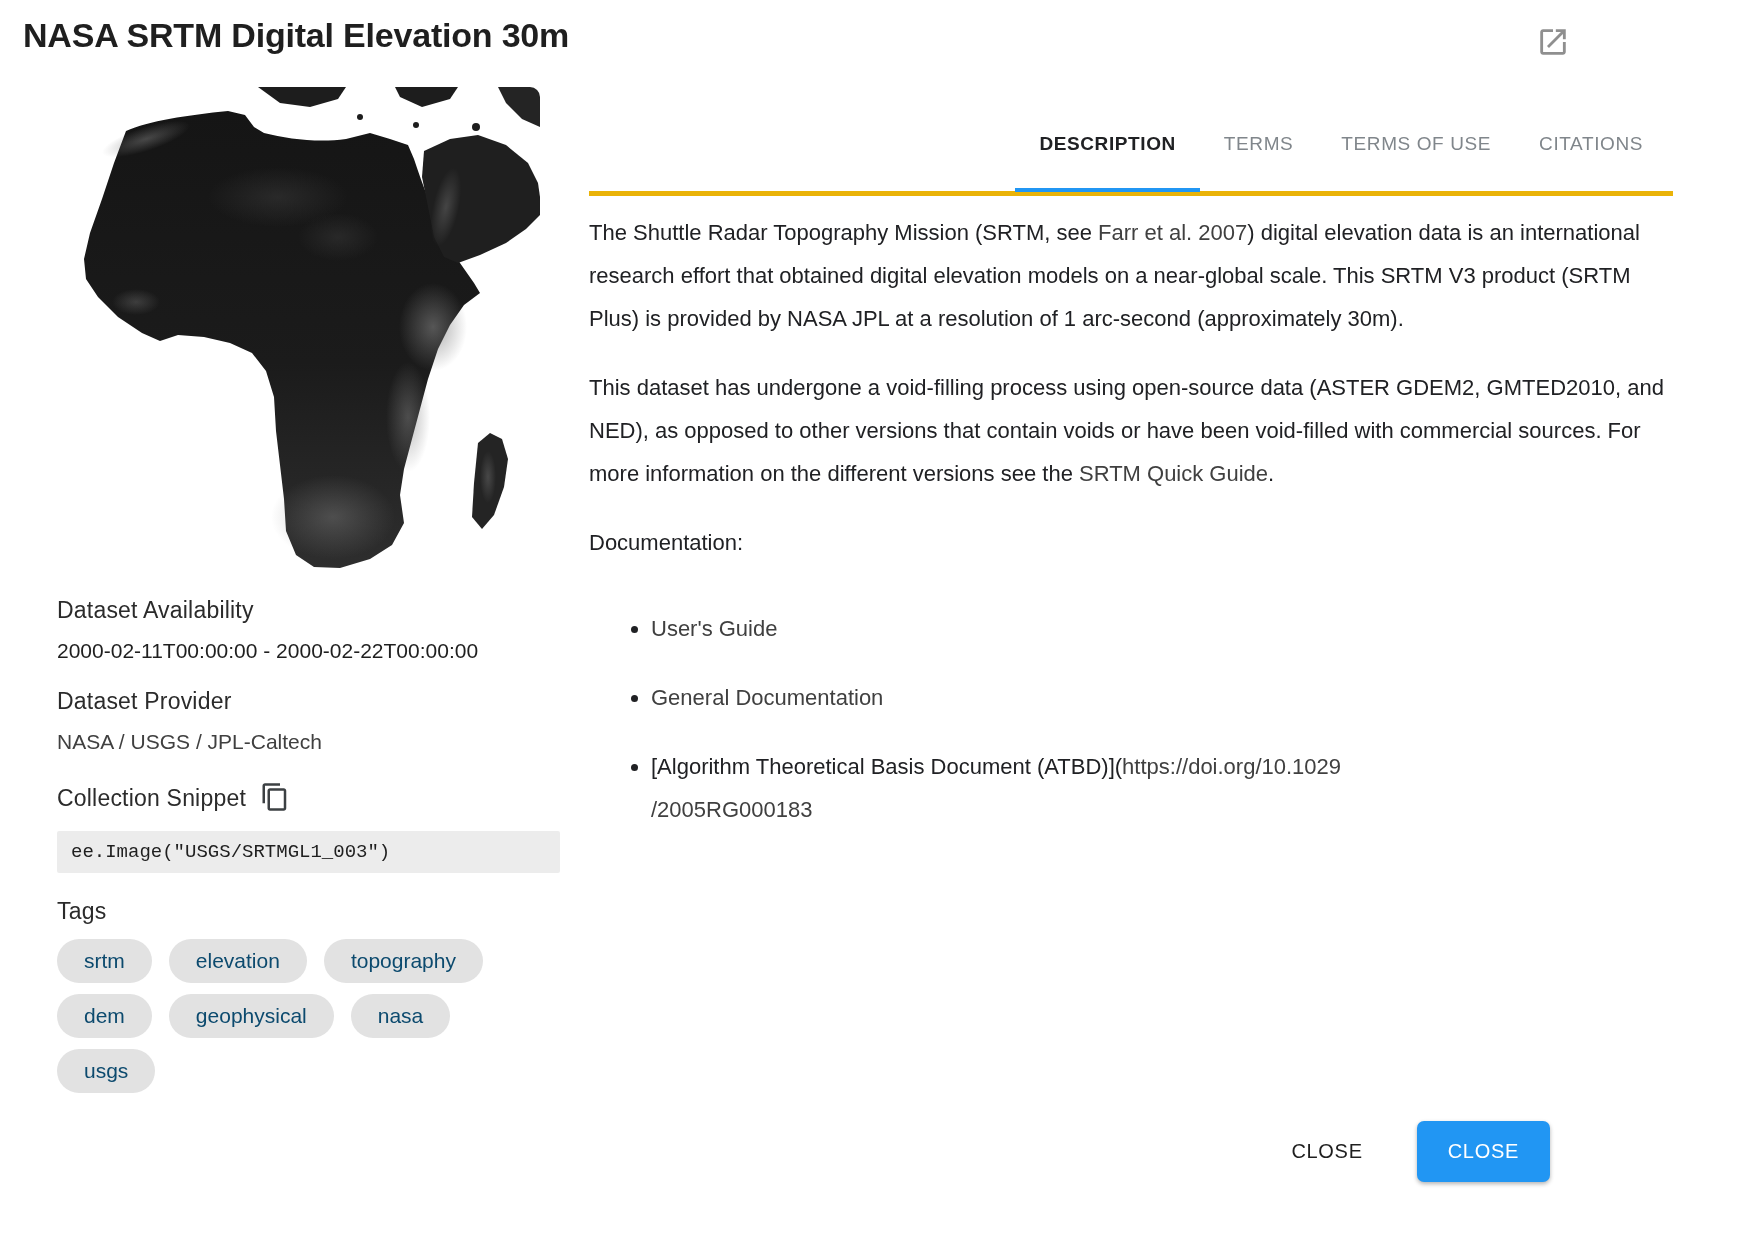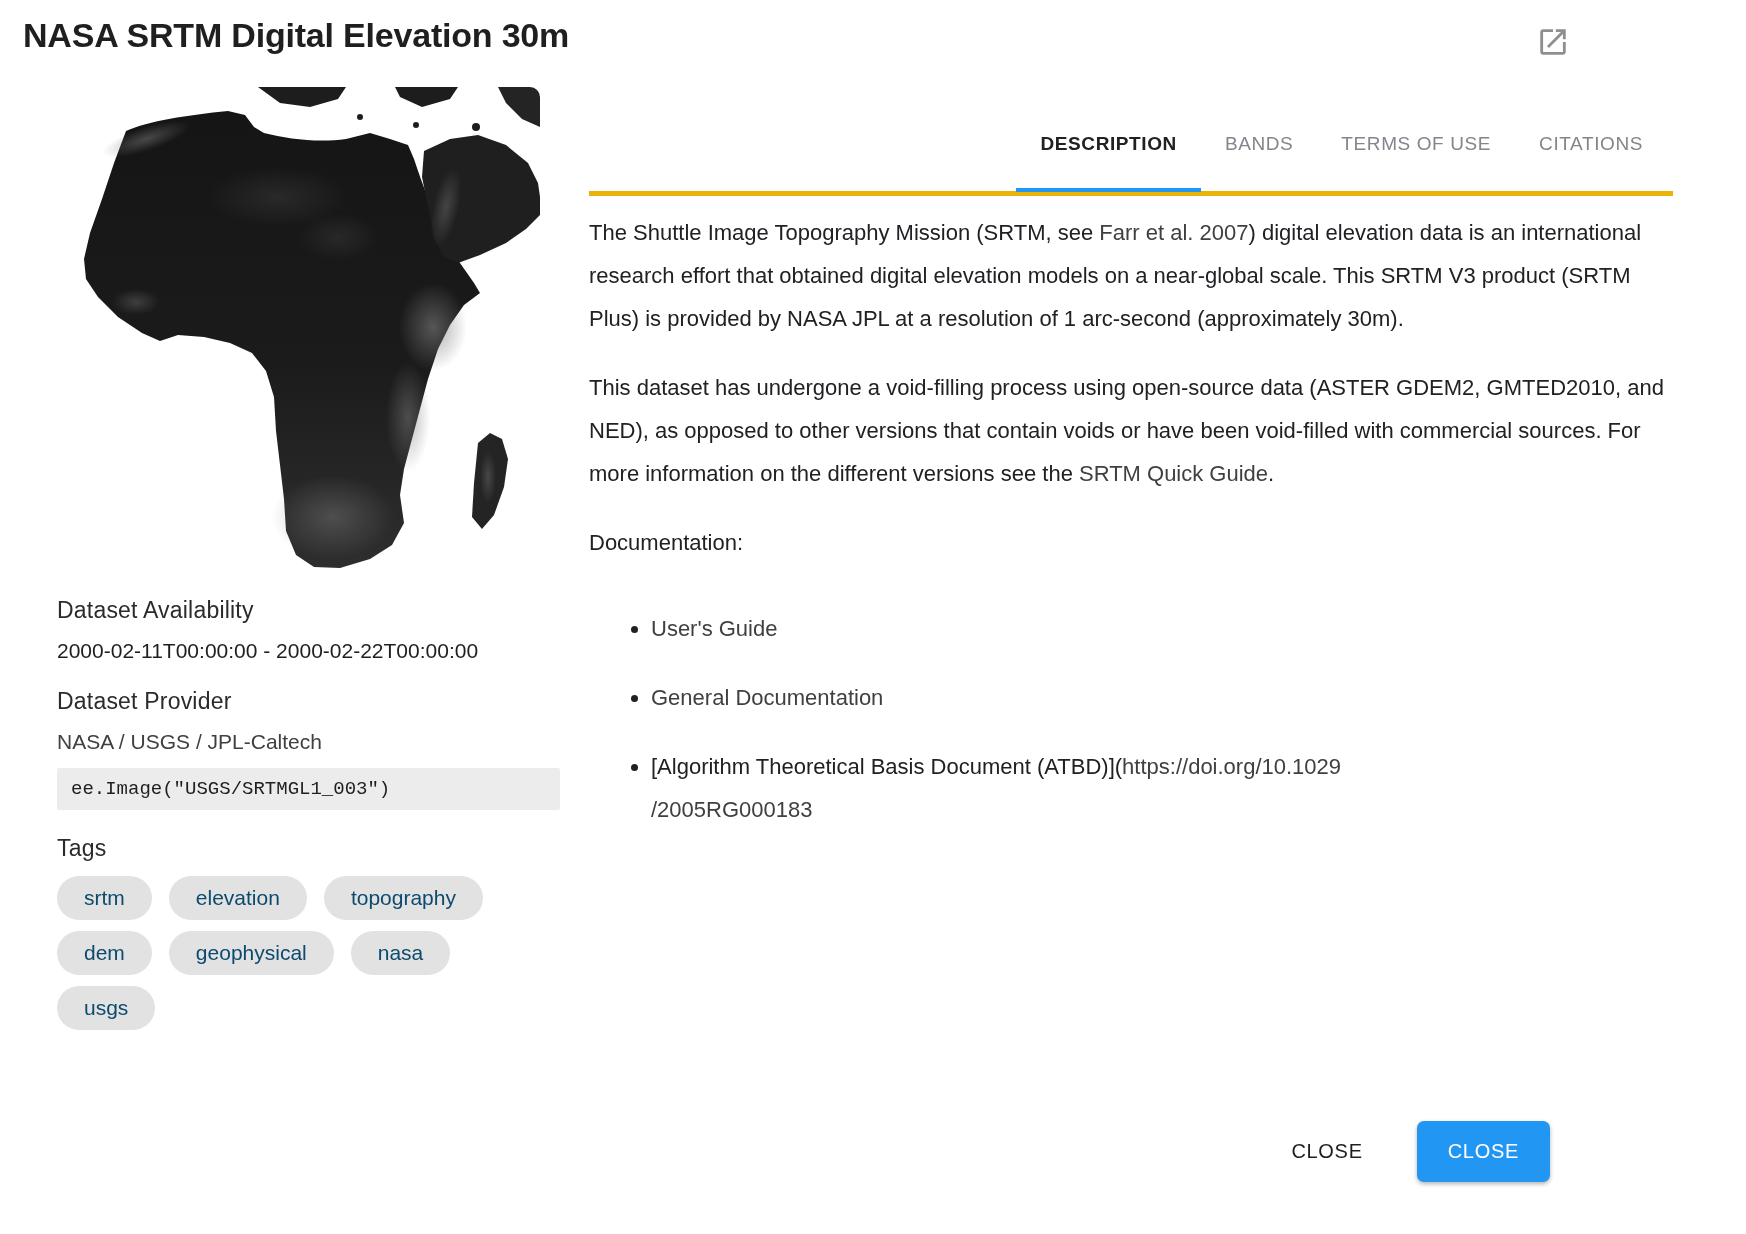--- a/index.html
+++ b/index.html
@@ -111,39 +111,49 @@
         <ellipse cx="410" cy="390" rx="8" ry="26" fill="url(#hl)" opacity=".5"></ellipse>
       </svg>
     </div>
 
     <div class="lbl">Dataset Availability</div>
     <div class="val">2000-02-11T00:00:00 - 2000-02-22T00:00:00</div>
 
     <div class="lbl">Dataset Provider</div>
     <div class="val"><a>NASA / USGS / JPL-Caltech</a></div>
 
+    <div class="snippet-row">
+      <div class="lbl" style="margin-top:0;">Collection Snippet</div>
+      <button class="copy-btn">
+        <span>
+          <svg viewBox="0 0 24 24">
+              <path d="M16 1H4c-1.1 0-2 .9-2 2v14h2V3h12V1zm3 4H8c-1.1 0-2 .9-2 2v14c0 1.1.9 2 2 2h11c1.1 0 2-.9 2-2V7c0-1.1-.9-2-2-2zm0 16H8V7h11v14z"></path>
+            </svg>
+        </span>
+      </button>
+    </div>
     <div class="code">ee.Image("USGS/SRTMGL1_003")</div>
 
     <div class="lbl">Tags</div>
     <div class="tags-wrap">
       <span class="chip">srtm</span><span class="chip">elevation</span><span class="chip">topography</span><span class="chip">dem</span><span class="chip">geophysical</span><span class="chip">nasa</span><span class="chip">usgs</span>
     </div>
   </div>
 
   <div class="right-col">
 
     <div class="tabs-row">
       <div class="tab active">DESCRIPTION</div>
-      <div class="tab">BANDS</div>
+      <div class="tab">TERMS</div>
       <div class="tab">TERMS OF USE</div>
       <div class="tab">CITATIONS</div>
     </div>
 
     <div class="desc">
-      <p><span>The Shuttle Image Topography Mission (SRTM, see </span><a>Farr et al. 2007</a><span>) digital elevation data is an international research effort that obtained digital elevation models on a near-global scale. This SRTM V3 product (SRTM Plus) is provided by NASA JPL at a resolution of 1 arc-second (approximately 30m).</span></p>
+      <p><span>The Shuttle Radar Topography Mission (SRTM, see </span><a>Farr et al. 2007</a><span>) digital elevation data is an international research effort that obtained digital elevation models on a near-global scale. This SRTM V3 product (SRTM Plus) is provided by NASA JPL at a resolution of 1 arc-second (approximately 30m).</span></p>
 
       <p><span>This dataset has undergone a void-filling process using open-source data (ASTER GDEM2, GMTED2010, and NED), as opposed to other versions that contain voids or have been void-filled with commercial sources. For more information on the different versions see the </span><a>SRTM Quick Guide</a><span>.</span></p>
 
       <p class="doc-label">Documentation:</p>
 
       <ul class="doc-list">
         <li><a>User's Guide</a></li>
         <li><a>General Documentation</a></li>
         <li><span>[Algorithm Theoretical Basis Document (ATBD)](</span><a><span>https://doi.org/10.1029</span><br><span>/2005RG000183</span></a></li>
       </ul>

